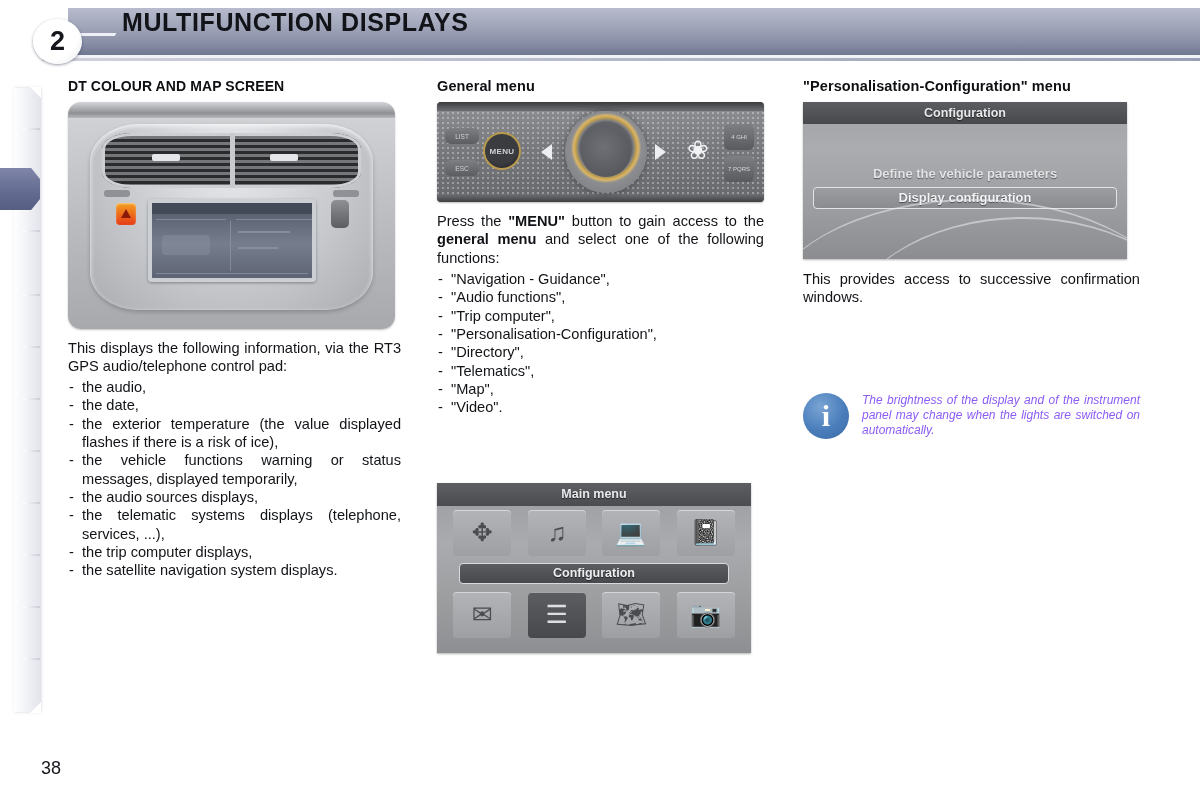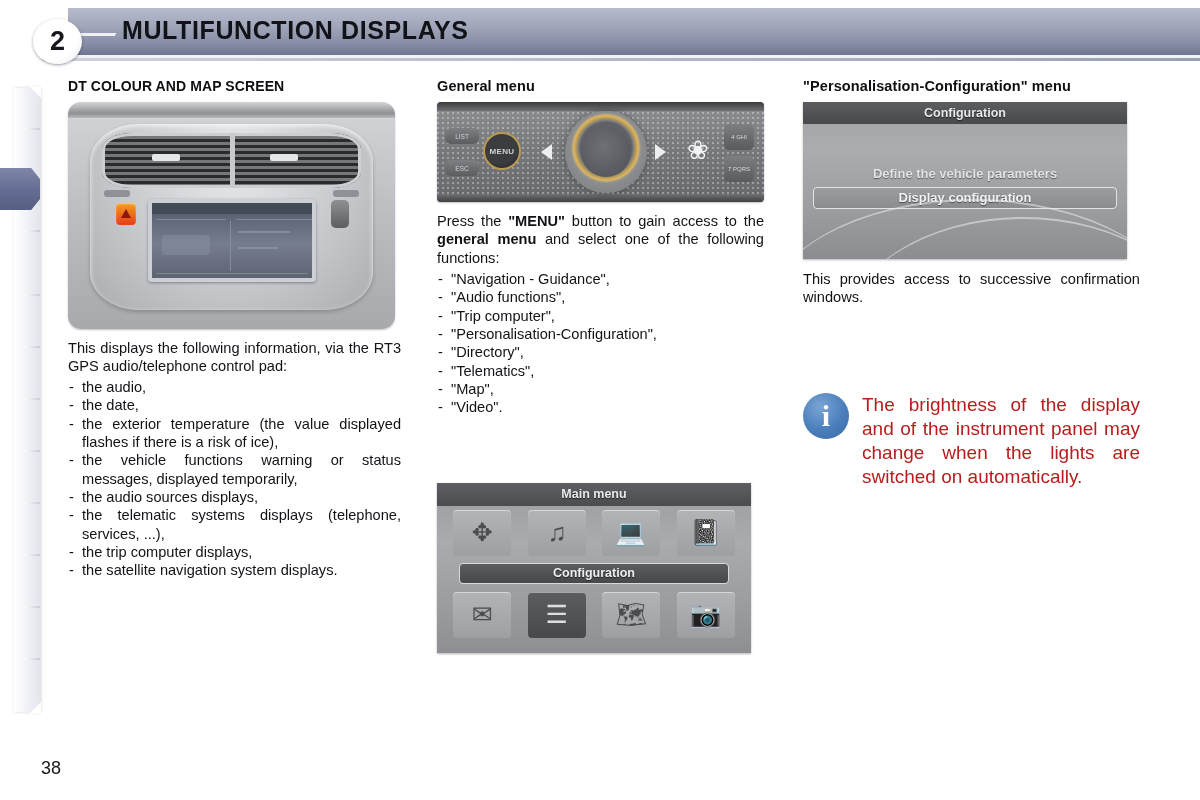--- a/index.html
+++ b/index.html
@@ -15,21 +15,21 @@
   .header-bar {
     position: absolute; left: 68px; top: 8px; width: 1132px; height: 50px;
     background: linear-gradient(to bottom, #b7bbcd 0%, #a2a6ba 38%, #888ea6 75%, #6f768f 100%);
     border-bottom: 3px solid #f2f3f7;
   }
   .header-underline {
     position: absolute; left: 42px; top: 58px; width: 1158px; height: 3px;
     background: linear-gradient(to right,#cfd2dd,#9aa0b4);
   }
   .header-title {
-    position: absolute; left: 122px; top: 16px;
+    position: absolute; left: 122px; top: 8px;
     font-size: 25px; font-weight: bold; color: #111318;
     letter-spacing: 0.6px;
   }
   .chapter-badge {
     position: absolute; left: 33px; top: 19px;
     width: 49px; height: 45px; border-radius: 50%;
     background: radial-gradient(circle at 38% 32%, #ffffff 60%, #e6e8ef 100%);
     box-shadow: 0 1px 3px rgba(60,65,85,.55);
     display: flex; align-items: center; justify-content: center;
   }
@@ -245,21 +245,21 @@
   .cfg-swoosh.two { left:40px; bottom:-78px; width:360px; }
 
   
   .info-block { position:absolute; left:803px; top:393px; width:337px; display:flex; gap:13px; }
   .info-icon {
     flex: 0 0 46px; width:46px; height:46px; border-radius:50%;
     background: radial-gradient(circle at 38% 30%, #7aa4d4 0%, #4a7ebb 55%, #3a6aa4 100%);
     color:#fff; font-size:30px; font-weight:bold; font-family:"Liberation Serif", serif;
     display:flex; align-items:center; justify-content:center; line-height:1;
   }
-  .info-text { font-size:19px; line-height:1.255; text-align:justify; color:#b91c1c; }
+  .info-text { font-size:12px; line-height:1.255; text-align:justify; color:#8b5cf6;font-style:italic; }
 
   .page-number {
     position:absolute; left:41px; top:758px;
     font-size:18px; color:#15171c;
   }
 </style>
 </head>
 <body>
 
 <div class="page">

